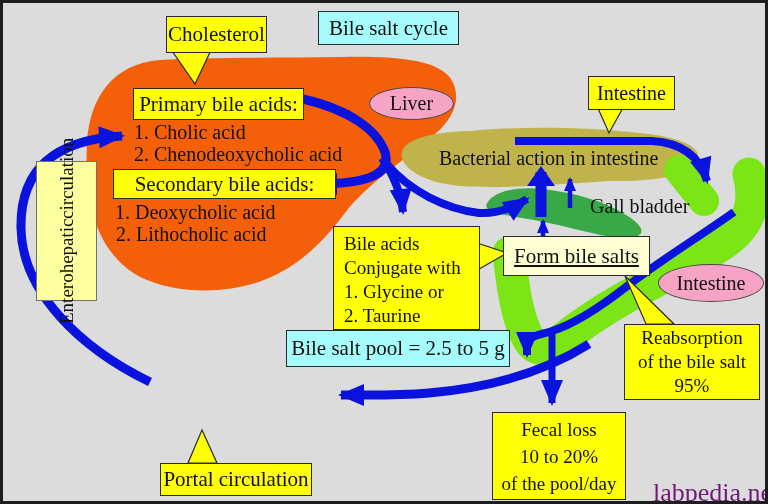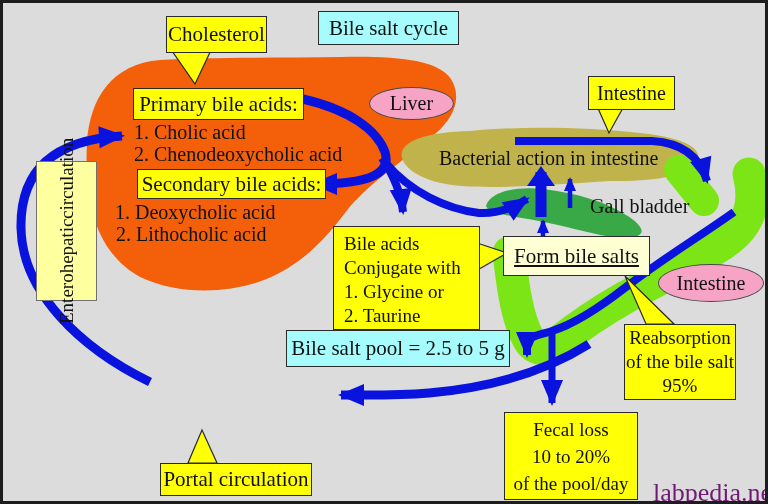--- a/index.html
+++ b/index.html
@@ -80,21 +80,21 @@
   <div class="box yellow" style="left:163px;top:13px;width:101px;height:37px;font-size:21px;">Cholesterol</div>
 
   <div class="box cyan" style="left:315px;top:8px;width:141px;height:34px;font-size:21px;">Bile salt cycle</div>
 
   <div class="box ellipse" style="left:366px;top:84px;width:85px;height:33px;font-size:20px;">Liver</div>
 
   <div class="box yellow" style="left:130px;top:85px;width:171px;height:32px;font-size:21px;">Primary bile acids:</div>
   <div class="txt" style="left:131px;top:118px;font-size:20px;">1. Cholic acid</div>
   <div class="txt" style="left:131px;top:140px;font-size:20px;">2. Chenodeoxycholic acid</div>
 
-  <div class="box yellow" style="left:110px;top:166px;width:189px;height:30px;font-size:21px;margin-left:24px;">Secondary bile acids:</div>
+  <div class="box yellow" style="left:110px;top:166px;width:223px;height:30px;font-size:21px;">Secondary bile acids:</div>
   <div class="txt" style="left:112px;top:198px;font-size:20px;">1. Deoxycholic acid</div>
   <div class="txt" style="left:113px;top:220px;font-size:20px;">2. Lithocholic acid</div>
 
   <div class="box lityellow vert" style="left:33px;top:158px;width:61px;height:140px;">
     <div>Enterohepatic</div>
     <div>circulation</div>
   </div>
 
   <div class="box yellow" style="left:585px;top:73px;width:87px;height:34px;font-size:20px;">Intestine</div>
 
@@ -108,30 +108,30 @@
     <div>Bile acids</div>
     <div>Conjugate with</div>
     <div>1. Glycine or</div>
     <div>2. Taurine</div>
   </div>
 
   <div class="box cyan" style="left:283px;top:327px;width:224px;height:37px;font-size:21px;">Bile salt pool = 2.5 to 5 g</div>
 
   <div class="box ellipse" style="left:655px;top:261px;width:106px;height:38px;font-size:20px;">Intestine</div>
 
-  <div class="box yellow multiline-c" style="left:621px;top:321px;width:112px;height:76px;font-size:19px;line-height:24px;">
+  <div class="box yellow multiline-c" style="left:621px;top:321px;width:136px;height:76px;font-size:19px;line-height:24px;">
     <div>Reabsorption</div>
     <div>of the bile salt</div>
     <div>95%</div>
   </div>
 
 
   <div class="box yellow" style="left:157px;top:460px;width:152px;height:33px;font-size:21px;">Portal circulation</div>
 
-  <div class="box yellow multiline-c" style="left:489px;top:409px;width:134px;height:88px;font-size:19px;line-height:27px;margin-left:12px;">
+  <div class="box yellow multiline-c" style="left:489px;top:409px;width:134px;height:88px;font-size:19px;line-height:27px;">
     <div>Fecal loss</div>
     <div>10 to 20%</div>
     <div>of the pool/day</div>
   </div>
 
   <div class="txt" style="left:650px;top:475px;width:108px;font-size:26px;text-align:right;color:#701a75;">labpedia.net</div>
 
 </div>
 
 </body></html>

